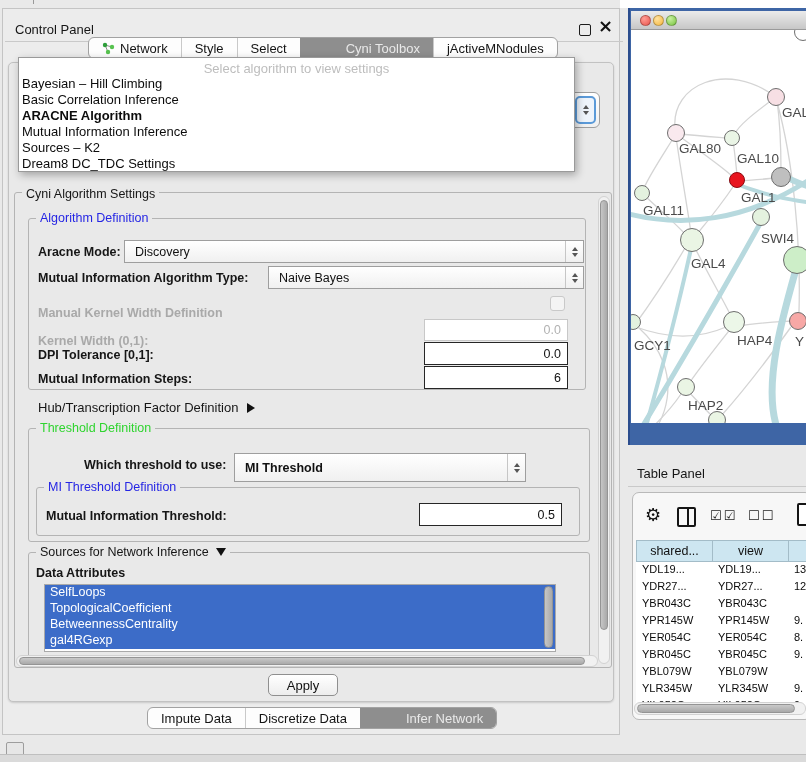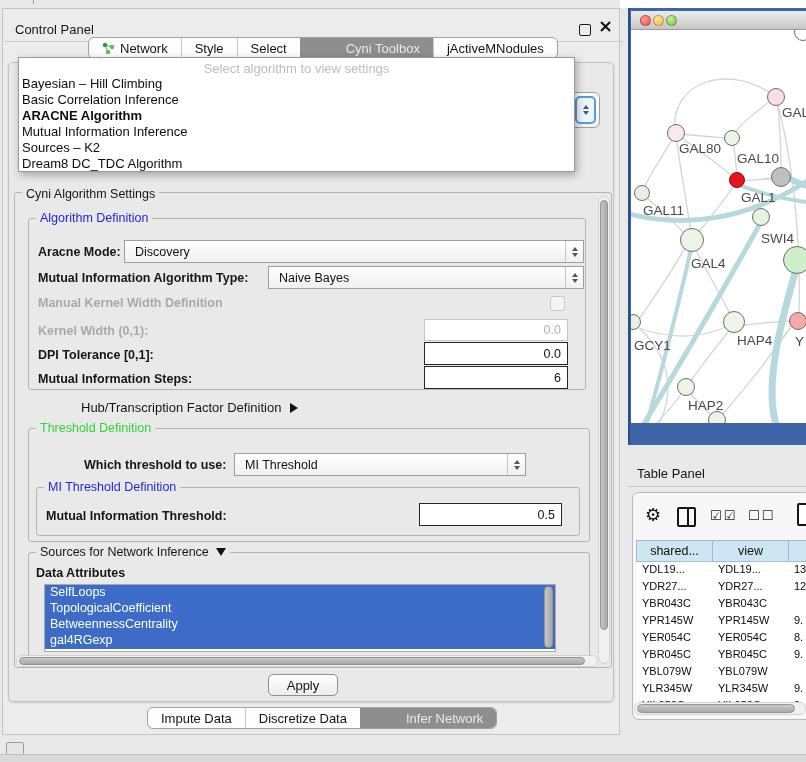--- a/index.html
+++ b/index.html
@@ -26,21 +26,21 @@
   .ov-item.bold{font-weight:bold;}
   
   .combo{position:absolute;background:linear-gradient(#ffffff,#f0f0f0);border:1px solid #9e9e9e;border-radius:0;display:flex;align-items:center;font-size:12.5px;color:#111;box-sizing:border-box;}
   .combo .cval{padding-left:10px;flex:1;white-space:nowrap;overflow:hidden;}
   .combo .spn{width:17px;align-self:stretch;display:flex;flex-direction:column;align-items:center;justify-content:center;gap:2px;border-left:1px solid #c6c6c6;}
   .up{width:0;height:0;border-left:3.5px solid transparent;border-right:3.5px solid transparent;border-bottom:4.5px solid #555;}
   .dn{width:0;height:0;border-left:3.5px solid transparent;border-right:3.5px solid transparent;border-top:4.5px solid #555;}
   .field{position:absolute;background:#fff;border:1px solid #262626;font-size:12.5px;color:#111;display:flex;align-items:center;justify-content:flex-end;padding:0 6px;box-sizing:border-box;}
   .field.dis{border-color:#c8c8c8;color:#b2b2b2;}
   .lbl{position:absolute;font-size:12.5px;font-weight:bold;color:#161616;white-space:nowrap;}
-  .lbl.dis{color:#a9a9a9;}
+  .lbl.dis{color:#a9a9a9;margin-top:10px;}
   .lbl.plain{font-weight:normal;}
   .grp{position:absolute;border:1px solid #b4b4b4;border-radius:3px;box-sizing:border-box;}
   .leg{position:absolute;font-size:12.5px;background:#e9e9e9;padding:0 4px;white-space:nowrap;z-index:3;color:#161616;}
   .leg.blue{color:#2525e4;}
   .leg.green{color:#2fd42f;}
   .chk{position:absolute;width:13px;height:13px;border:1px solid #c9c9c9;border-radius:3px;background:#f4f4f4;}
   .tri-r{display:inline-block;width:0;height:0;border-top:5.5px solid transparent;border-bottom:5.5px solid transparent;border-left:8px solid #111;margin-left:9px;vertical-align:-1px;}
   .tri-d{display:inline-block;width:0;height:0;border-left:5.5px solid transparent;border-right:5.5px solid transparent;border-top:8px solid #111;margin-left:7px;vertical-align:0px;}
   
   .listbox{position:absolute;background:#fff;border:1px solid #a9a9a9;overflow:hidden;box-sizing:border-box;}
@@ -119,21 +119,21 @@
       </span>
   </div>
 
   <div class="overlay">
     <div class="ov-ph">Select algorithm to view settings</div>
     <div class="ov-item" style="top:18px;">Bayesian – Hill Climbing</div>
     <div class="ov-item" style="top:34px;">Basic Correlation Inference</div>
     <div class="ov-item bold" style="top:50px;">ARACNE Algorithm</div>
     <div class="ov-item" style="top:66px;">Mutual Information Inference</div>
     <div class="ov-item" style="top:82px;">Sources – K2</div>
-    <div class="ov-item" style="top:98px;">Dream8 DC_TDC Algorithm</div>
+    <div class="ov-item" style="top:98px;">Dream8 DC_TDC Settings</div>
   </div>
 
   <div class="grp" style="left:14px;top:192px;width:598px;height:476px;"></div>
   <div class="leg" style="left:22px;top:187px;">Cyni Algorithm Settings</div>
 
   <div class="sbtrack-v" style="left:598px;top:196px;width:12px;height:468px;"></div>
   <div class="sbthumb" style="left:600px;top:200px;width:8px;height:430px;"></div>
 
   <div class="grp" style="left:28px;top:218px;width:558px;height:172px;"></div>
   <div class="leg blue" style="left:36px;top:211px;">Algorithm Definition</div>
@@ -161,29 +161,29 @@
 
   <div class="lbl dis" style="left:38px;top:324px;">Kernel Width (0,1):</div>
   <div class="field dis" style="left:424px;top:319px;width:144px;height:22px;">0.0</div>
 
   <div class="lbl" style="left:38px;top:348px;">DPI Tolerance [0,1]:</div>
   <div class="field" style="left:424px;top:342px;width:144px;height:23px;">0.0</div>
 
   <div class="lbl" style="left:38px;top:372px;">Mutual Information Steps:</div>
   <div class="field" style="left:424px;top:366px;width:144px;height:23px;">6</div>
 
-  <div class="lbl plain" style="left:38px;top:400px;font-size:13px;margin-left:43px;">
+  <div class="lbl plain" style="left:38px;top:400px;font-size:13px;">
     <span>Hub/Transcription Factor Definition</span><span class="tri-r"></span>
   </div>
 
   <div class="grp" style="left:28px;top:428px;width:562px;height:114px;"></div>
   <div class="leg green" style="left:36px;top:421px;">Threshold Definition</div>
 
   <div class="lbl" style="left:84px;top:458px;">Which threshold to use:</div>
-  <div class="combo" style="left:234px;top:453px;width:292px;height:23px;">
+  <div class="combo" style="left:234px;top:453px;width:292px;height:29px;font-weight:bold;">
     <span class="cval">MI Threshold</span>
     <span class="spn">
         <i class="up"></i>
         <i class="dn"></i>
       </span>
   </div>
 
   <div class="grp" style="left:36px;top:487px;width:544px;height:49px;"></div>
   <div class="leg blue" style="left:44px;top:480px;">MI Threshold Definition</div>
   <div class="lbl" style="left:46px;top:509px;">Mutual Information Threshold:</div>

